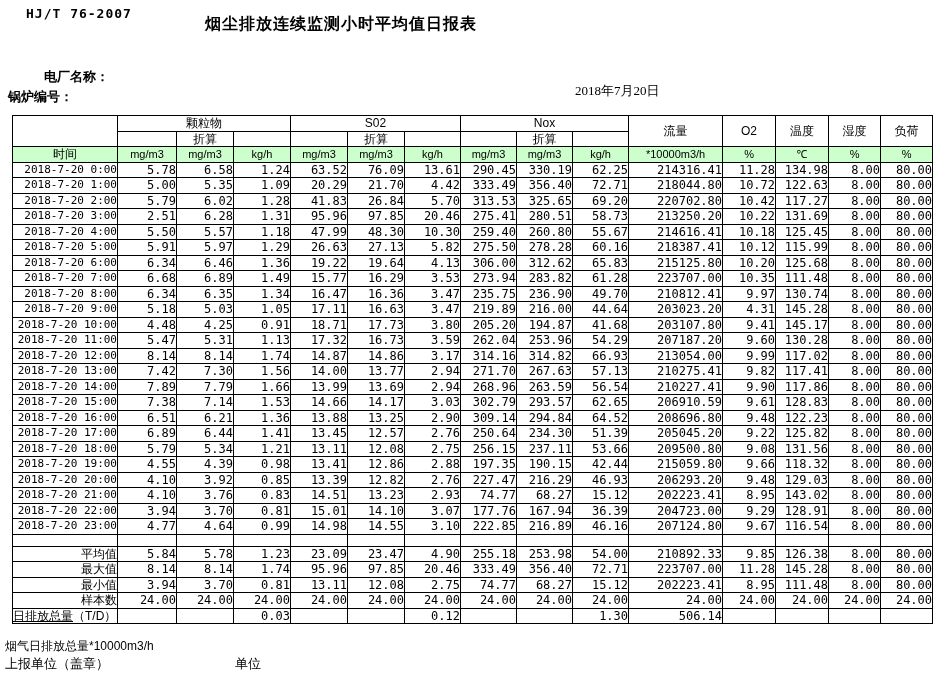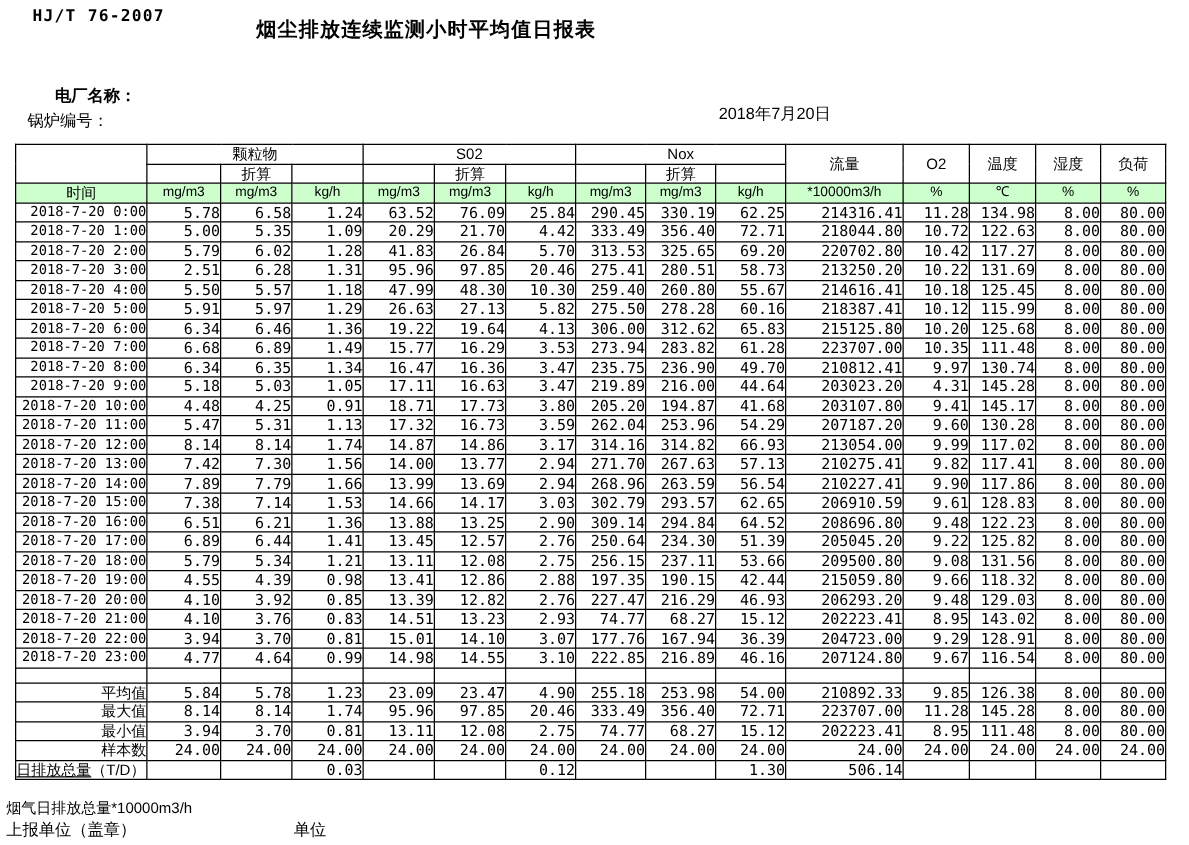--- a/index.html
+++ b/index.html
@@ -6,22 +6,22 @@
   html,body { margin:0; padding:0; }
   body {
     width:951px; height:676px; position:relative; background:#ffffff;
     font-family:"DejaVu Sans Mono","Liberation Sans",monospace;
     color:#000;
   }
   .abs { position:absolute; white-space:nowrap; }
   .std-code { left:10px; top:6px; font-size:13px; font-weight:bold; letter-spacing:1px;padding-left:16px; }
   .title { left:205px; top:14px; font-size:16px; font-weight:bold; font-family:Liberation Mono, monospace; letter-spacing:1px; }
   .plant-label { left:8px; top:68px; font-size:13px; font-weight:bold; font-family:"Liberation Sans",sans-serif;padding-left:36px; }
-  .boiler-label { left:8px; top:88px; font-size:13px; font-weight:normal; font-family:"Liberation Sans",sans-serif;margin-left:14px; }
-  .report-date { left:575px; top:82px; font-size:13px; font-family:Liberation Sans, sans-serif; }
+  .boiler-label { left:8px; top:88px; font-size:13px; font-weight:bold; font-family:"Liberation Sans",sans-serif; }
+  .report-date { left:575px; top:82px; font-size:13px; font-family:Liberation Serif, serif; }
 
   table.rpt {
     position:absolute; left:12px; top:115px; width:920px;
     border-collapse:collapse; table-layout:fixed;
     font-size:12px;
   }
   table.rpt td {
     border:1px solid #000; padding:0; height:14.5px; line-height:14.5px;
     overflow:hidden; white-space:nowrap;
   }
@@ -110,21 +110,21 @@
     </tr>
   </thead>
   <tbody id="data-body">
       <tr>
         <td class="time">2018-7-20 0:00</td>
         <td class="num">5.78</td>
         <td class="num">6.58</td>
         <td class="num">1.24</td>
         <td class="num">63.52</td>
         <td class="num">76.09</td>
-        <td class="num">25.84</td>
+        <td class="num">13.61</td>
         <td class="num">290.45</td>
         <td class="num">330.19</td>
         <td class="num">62.25</td>
         <td class="num">214316.41</td>
         <td class="num">11.28</td>
         <td class="num">134.98</td>
         <td class="num">8.00</td>
         <td class="num">80.00</td>
       </tr>
       <tr>

